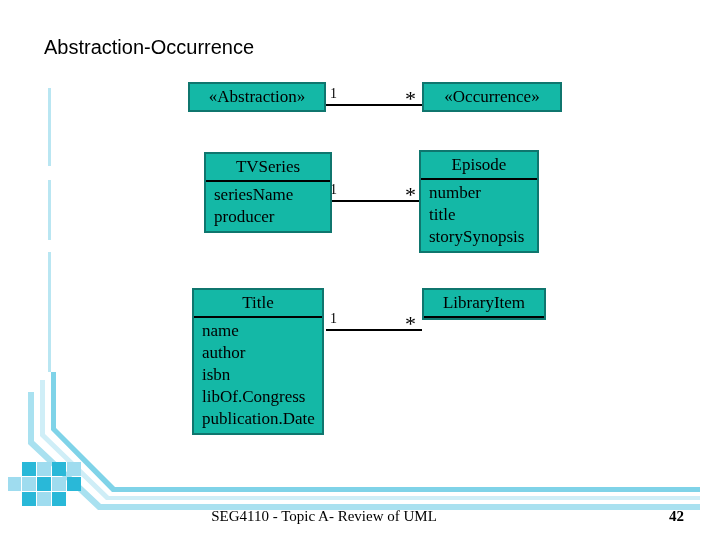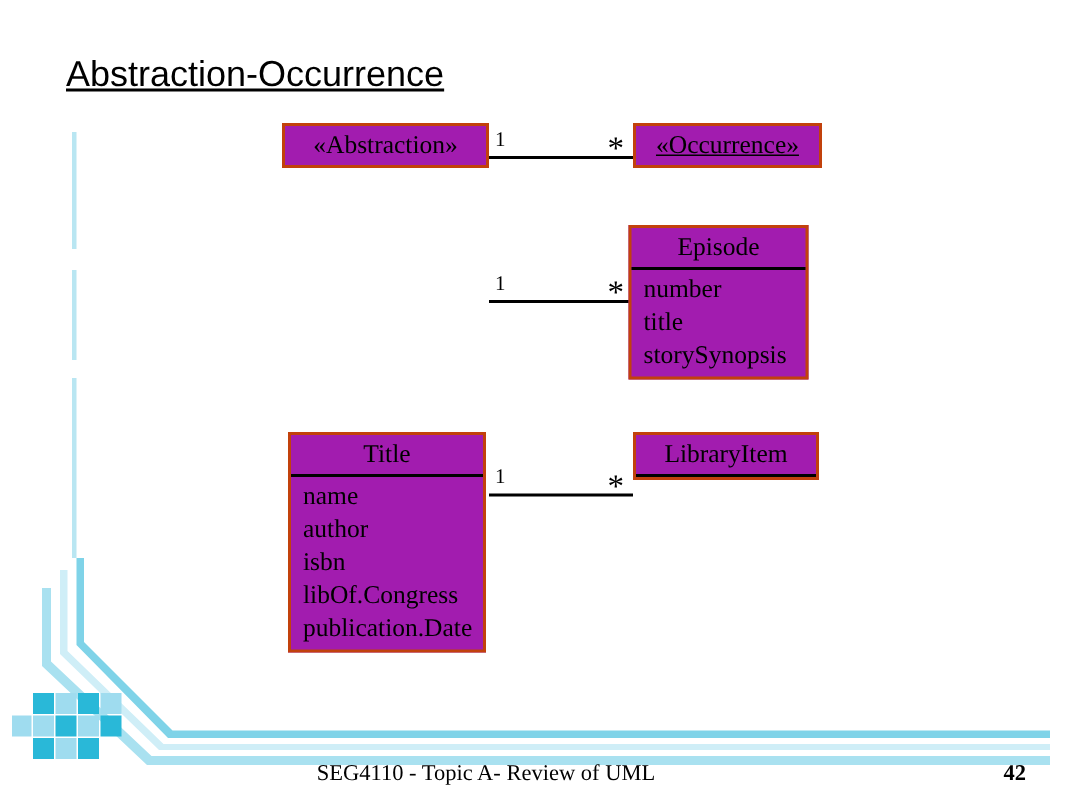--- a/index.html
+++ b/index.html
@@ -10,35 +10,34 @@
     position:relative;
     overflow:hidden;
   }
   .slide{position:absolute;left:0;top:0;width:720px;height:540px;}
 
   
   .title{
     position:absolute;
     left:44px;top:36px;
     font-family:"Liberation Sans", sans-serif;
-    font-size:24px;
+    font-size:20px;
     color:#000000;
     letter-spacing:0px;
     white-space:nowrap;
-    text-decoration:underline;
   }
 
   
   .deco{position:absolute;left:0;top:0;width:720px;height:540px;pointer-events:none;}
 
   
   .box{
     position:absolute;
-    border:2px solid #c2410c;
-    background:#a21caf;
+    border:2px solid #0f766e;
+    background:#14b8a6;
     box-sizing:border-box;
   }
   .box .cell{
     padding:1px 6px;
     font-size:17px;
     line-height:22px;
     color:#000;
     white-space:nowrap;
   }
   .box .name{
@@ -134,28 +133,36 @@
   <div class="title">Abstraction-Occurrence</div>
 
   <div class="assoc" style="left:326px;top:104px;width:96px;"></div>
   <div class="mult" style="left:330px;top:86px;">1</div>
   <div class="mult star" style="left:405px;top:92px;">*</div>
 
   <div class="box" style="left:188px;top:82px;width:138px;">
     <div class="cell name">«Abstraction»</div>
   </div>
 
-  <div class="box" style="left:422px;top:82px;width:126px;text-decoration:underline;">
+  <div class="box" style="left:422px;top:82px;width:140px;">
     <div class="cell name">«Occurrence»</div>
   </div>
 
   <div class="assoc" style="left:326px;top:200px;width:96px;"></div>
   <div class="mult" style="left:330px;top:182px;">1</div>
   <div class="mult star" style="left:405px;top:188px;">*</div>
 
+  <div class="box" style="left:204px;top:152px;width:128px;">
+    <div class="cell name">TVSeries</div>
+    <div class="divider"></div>
+    <div class="attrs">
+      <div class="attr">seriesName</div>
+      <div class="attr">producer</div>
+    </div>
+  </div>
 
   <div class="box" style="left:419px;top:150px;width:120px;">
     <div class="cell name">Episode</div>
     <div class="divider"></div>
     <div class="attrs">
       <div class="attr">number</div>
       <div class="attr">title</div>
       <div class="attr">storySynopsis</div>
     </div>
   </div>

